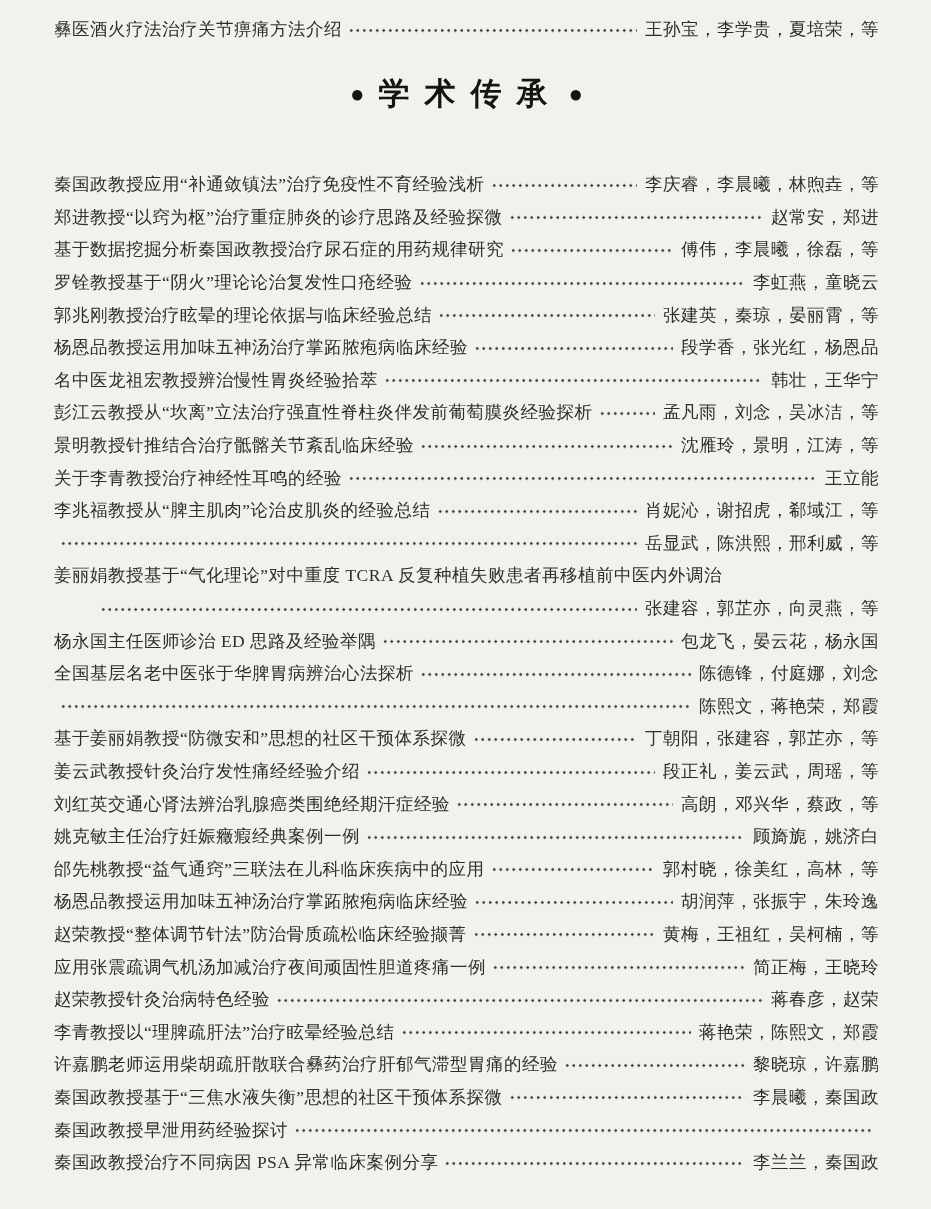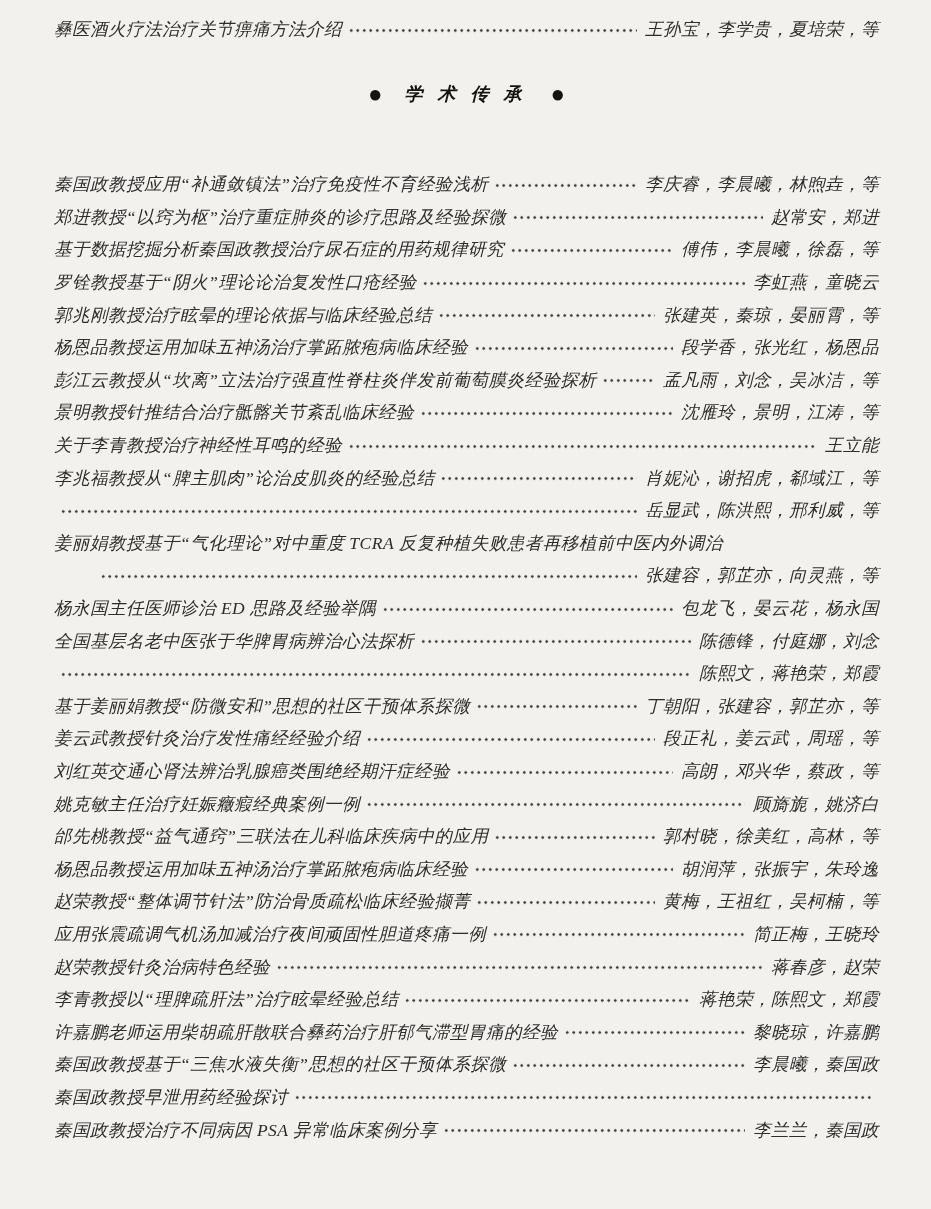--- a/index.html
+++ b/index.html
@@ -11,21 +11,20 @@
     position: relative;
     width: 931px;
     height: 1209px;
     margin: 0 auto;
     box-sizing: border-box;
     background: #f2f1ee;
     color: #2f2d2b;
     font-family: "Liberation Serif", "DejaVu Serif", serif;
     padding: 12px 52px 0 54px;
     overflow: hidden;
-    font-style: italic;
   }
   .entry {
     display: flex;
     align-items: center;
     height: 32.6px;
     font-size: 17.5px;
     white-space: nowrap;
   }
   .entry .t {
     flex: 0 0 auto;
@@ -57,22 +56,22 @@
     font-weight: bold;
     color: #161412;
   }
   .section-header .bullet {
     font-size: 24px;
     line-height: 1;
   }
   .section-header .bullet.left  { margin-right: 14px; }
   .section-header .bullet.right { margin-left: 6px; }
   .section-header h1 {
-    margin: 8px;
-    font-size: 18px;
+    margin: 0;
+    font-size: 31px;
     font-weight: bold;
     letter-spacing: 15px;
     font-family: "Liberation Serif", "DejaVu Serif", serif;
   }
   .toc {
     margin-top: 54px;
   }
   .entry.cont-line {
     padding-left: 40px;
     justify-content: center;
@@ -120,20 +119,25 @@
       <span class="t">郭兆刚教授治疗眩晕的理论依据与临床经验总结</span>
       <span class="dots"></span>
       <span class="a">张建英，秦琼，晏丽霄，等</span>
     </div>
       <div class="entry">
       <span class="t">杨恩品教授运用加味五神汤治疗掌跖脓疱病临床经验</span>
       <span class="dots"></span>
       <span class="a">段学香，张光红，杨恩品</span>
     </div>
       <div class="entry">
+      <span class="t">名中医龙祖宏教授辨治慢性胃炎经验拾萃</span>
+      <span class="dots"></span>
+      <span class="a">韩壮，王华宁</span>
+    </div>
+      <div class="entry">
       <span class="t">彭江云教授从“坎离”立法治疗强直性脊柱炎伴发前葡萄膜炎经验探析</span>
       <span class="dots"></span>
       <span class="a">孟凡雨，刘念，吴冰洁，等</span>
     </div>
       <div class="entry">
       <span class="t">景明教授针推结合治疗骶髂关节紊乱临床经验</span>
       <span class="dots"></span>
       <span class="a">沈雁玲，景明，江涛，等</span>
     </div>
       <div class="entry">

